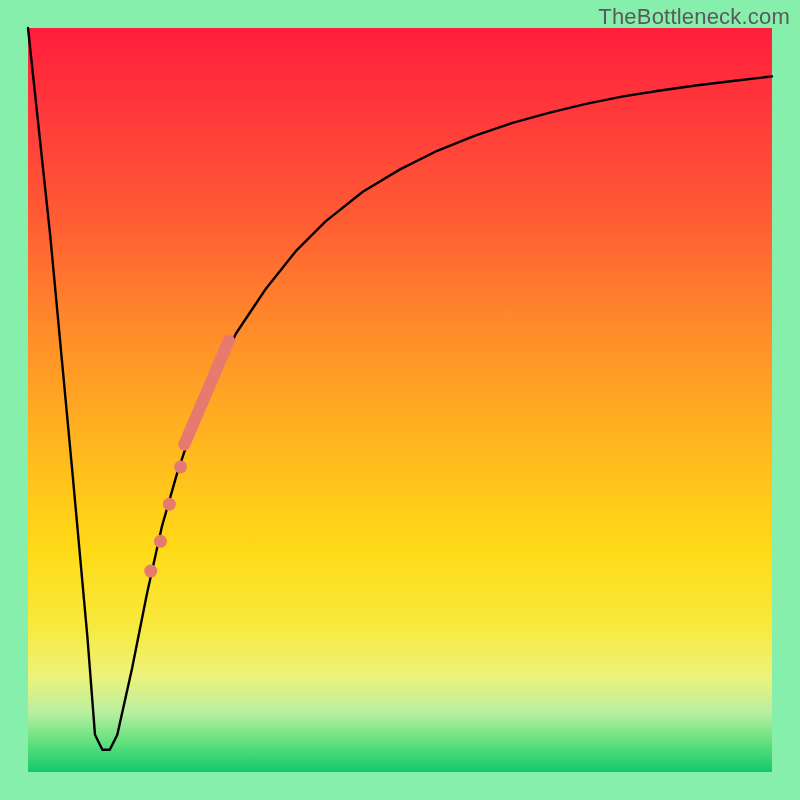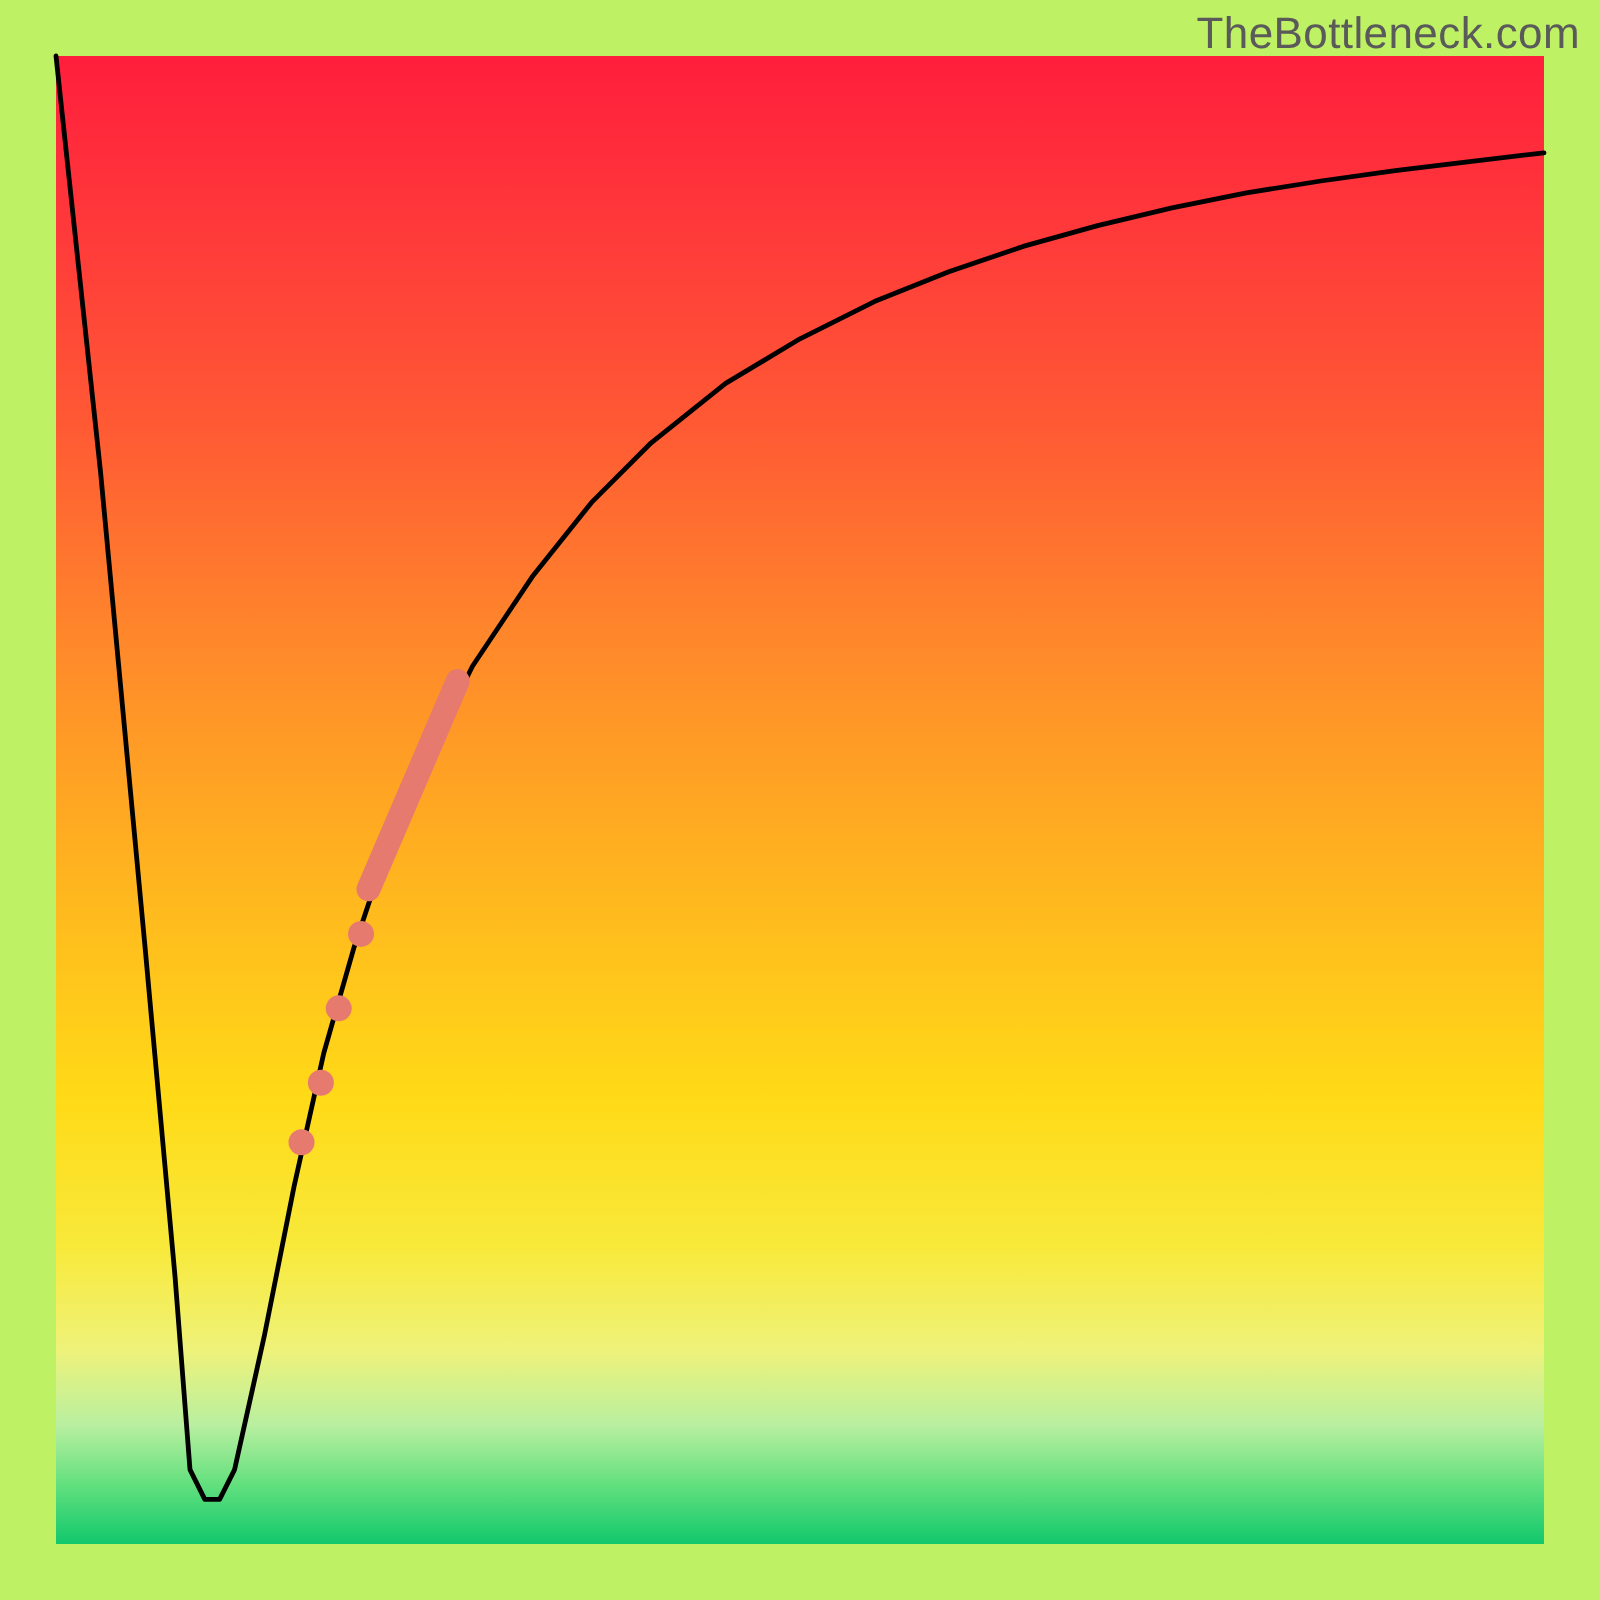--- a/index.html
+++ b/index.html
@@ -7,21 +7,21 @@
     padding: 0;
     width: 800px;
     height: 800px;
     overflow: hidden;
     background: #000;
   }
   .stage {
     position: relative;
     width: 800px;
     height: 800px;
-    background: #bef264;
+    background: #86efac;
     text-decoration: underline;
   }
   .plot {
     position: absolute;
     left: 28px;
     top: 28px;
     width: 744px;
     height: 744px;
     
     background: linear-gradient(

